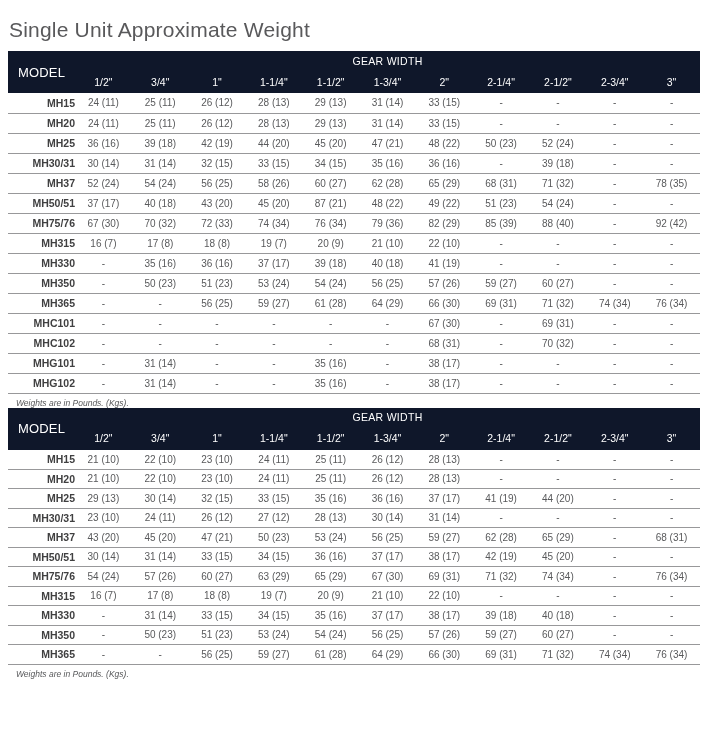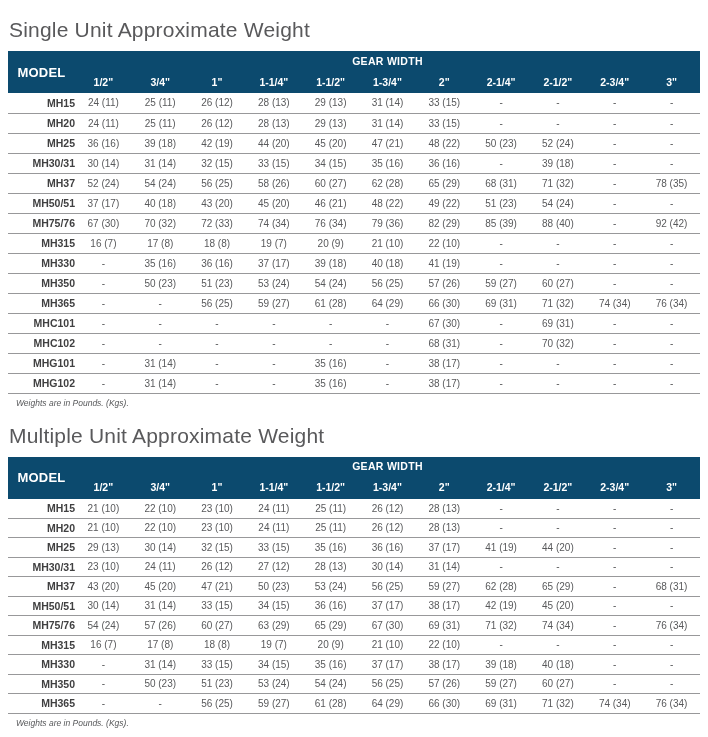--- a/index.html
+++ b/index.html
@@ -21,23 +21,23 @@
   .section-title.second { margin-top: 16px; }
 
   table.weights {
     width: 692px;
     border-collapse: collapse;
     table-layout: fixed;
   }
   table.weights col.model-col { width: 67px; }
 
   table.weights thead th {
-    background: #0c4a6e;
+    background: #0f172a;
     color: #ffffff;
-    font-weight: 700;
+    font-weight: 400;
   }
   th.model-h {
     font-size: 13px;
     text-align: center;
     vertical-align: middle;
     letter-spacing: 0.2px;
   }
   th.group-h {
     font-size: 10.5px;
     text-align: center;
@@ -190,21 +190,21 @@
           <td>71 (32)</td>
           <td>-</td>
           <td>78 (35)</td>
         </tr>
         <tr>
           <th class="model-cell">MH50/51</th>
           <td>37 (17)</td>
           <td>40 (18)</td>
           <td>43 (20)</td>
           <td>45 (20)</td>
-          <td>46 (21)</td>
+          <td>87 (21)</td>
           <td>48 (22)</td>
           <td>49 (22)</td>
           <td>51 (23)</td>
           <td>54 (24)</td>
           <td>-</td>
           <td>-</td>
         </tr>
         <tr>
           <th class="model-cell">MH75/76</th>
           <td>67 (30)</td>
@@ -329,21 +329,20 @@
           <td>-</td>
           <td>-</td>
           <td>-</td>
           <td>-</td>
         </tr>
       </tbody>
     </table>
 
   <p class="footnote">Weights are in Pounds. (Kgs).</p>
 
-  <h1 class="section-title second">Multiple Unit Approximate Weight</h1>
 
   <table class="weights compact">
       <colgroup>
         <col class="model-col">
         <col>
         <col>
         <col>
         <col>
         <col>
         <col>

